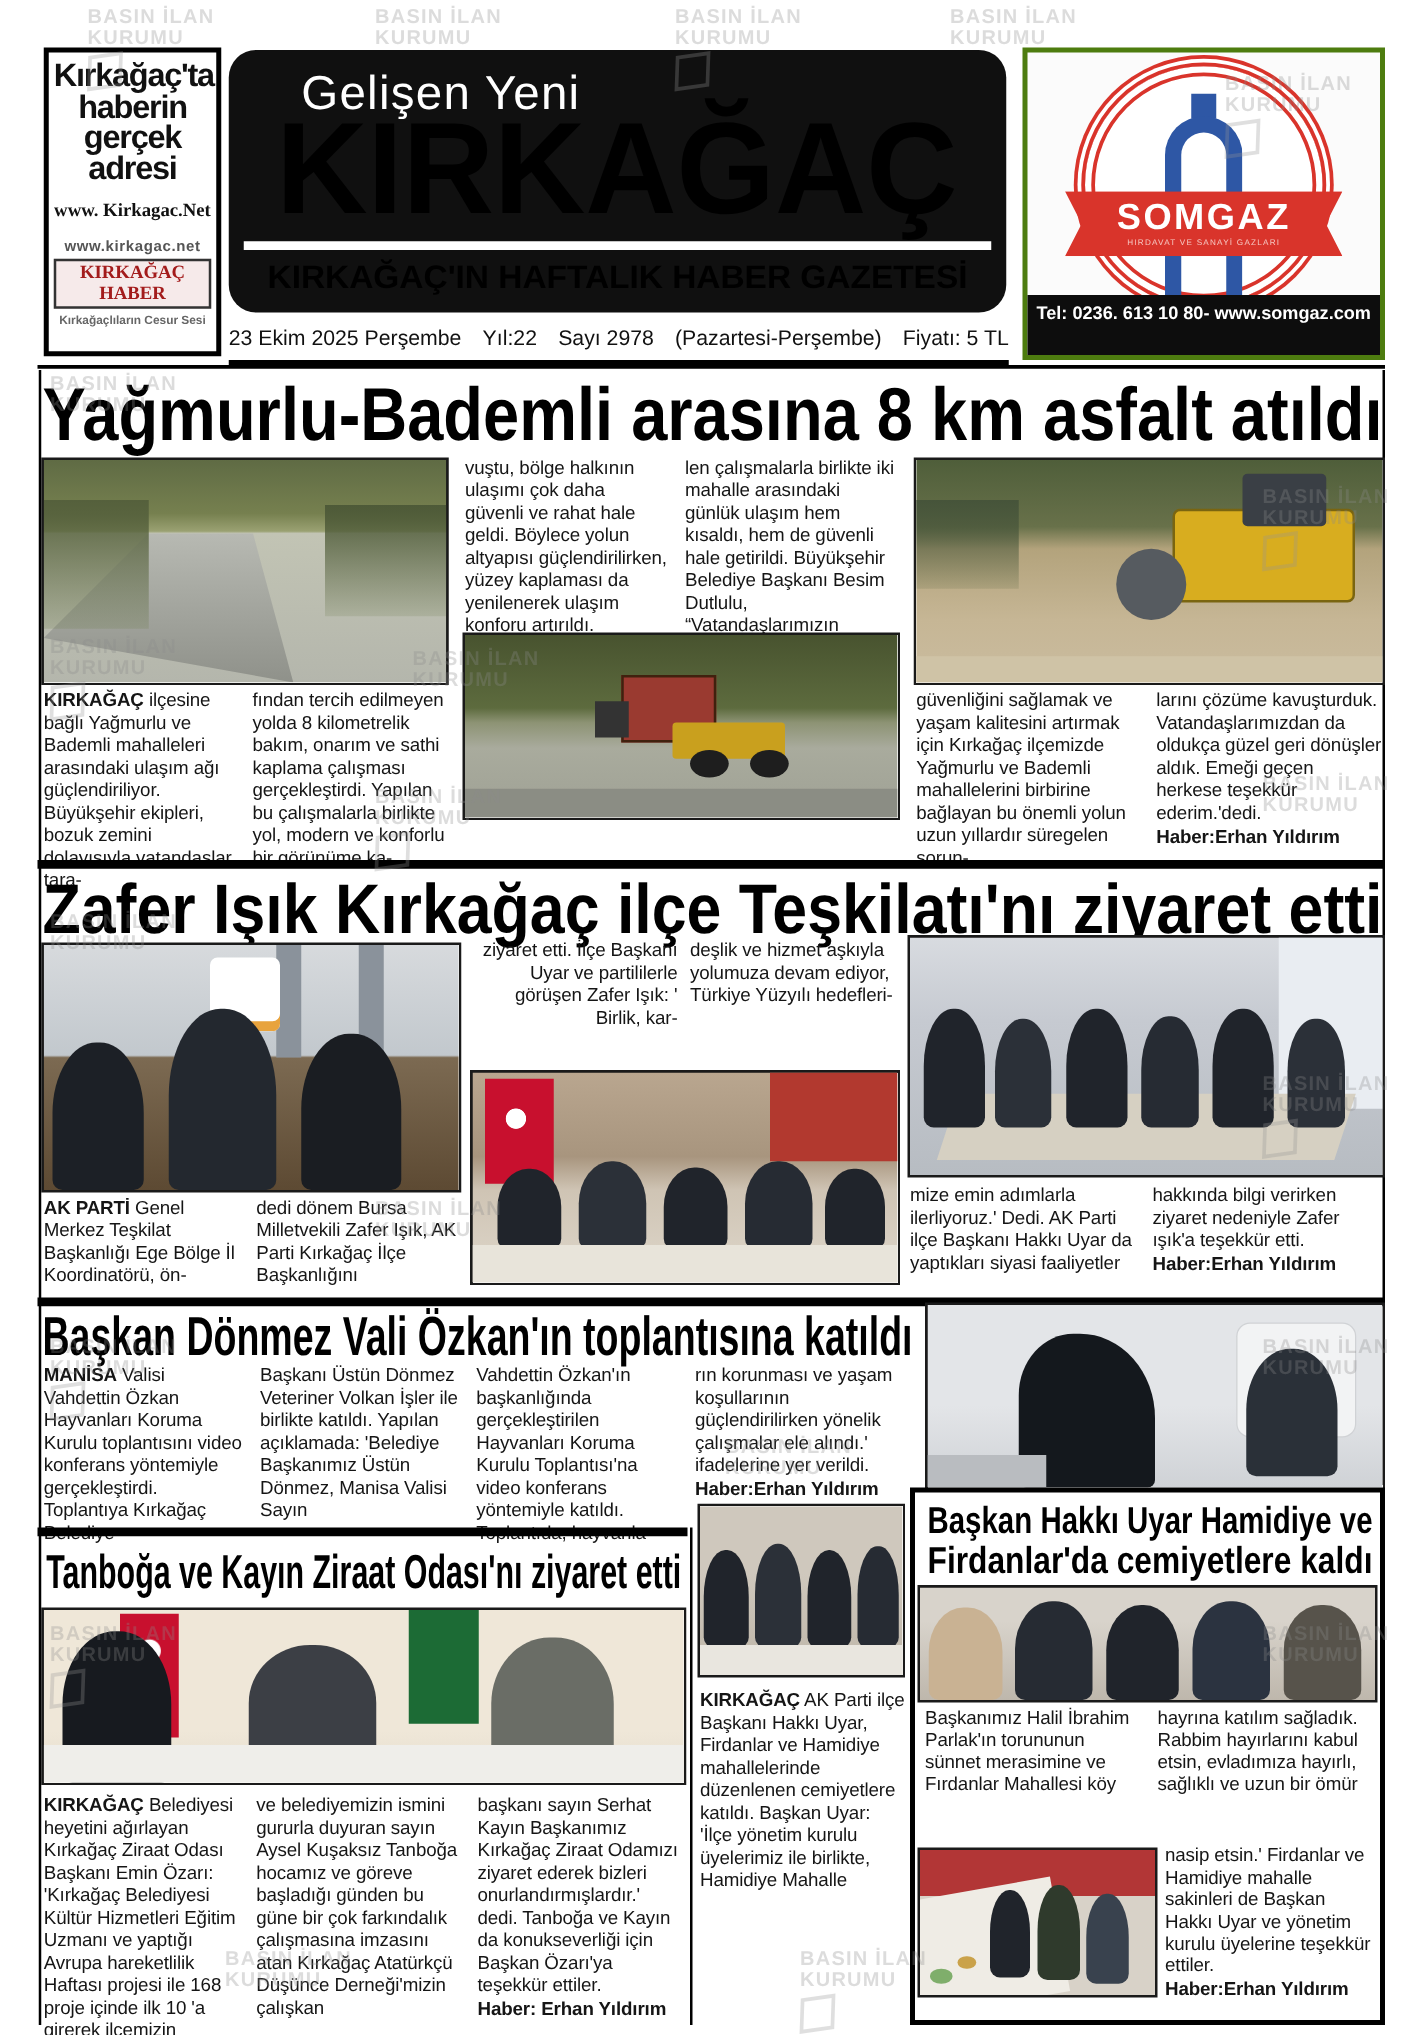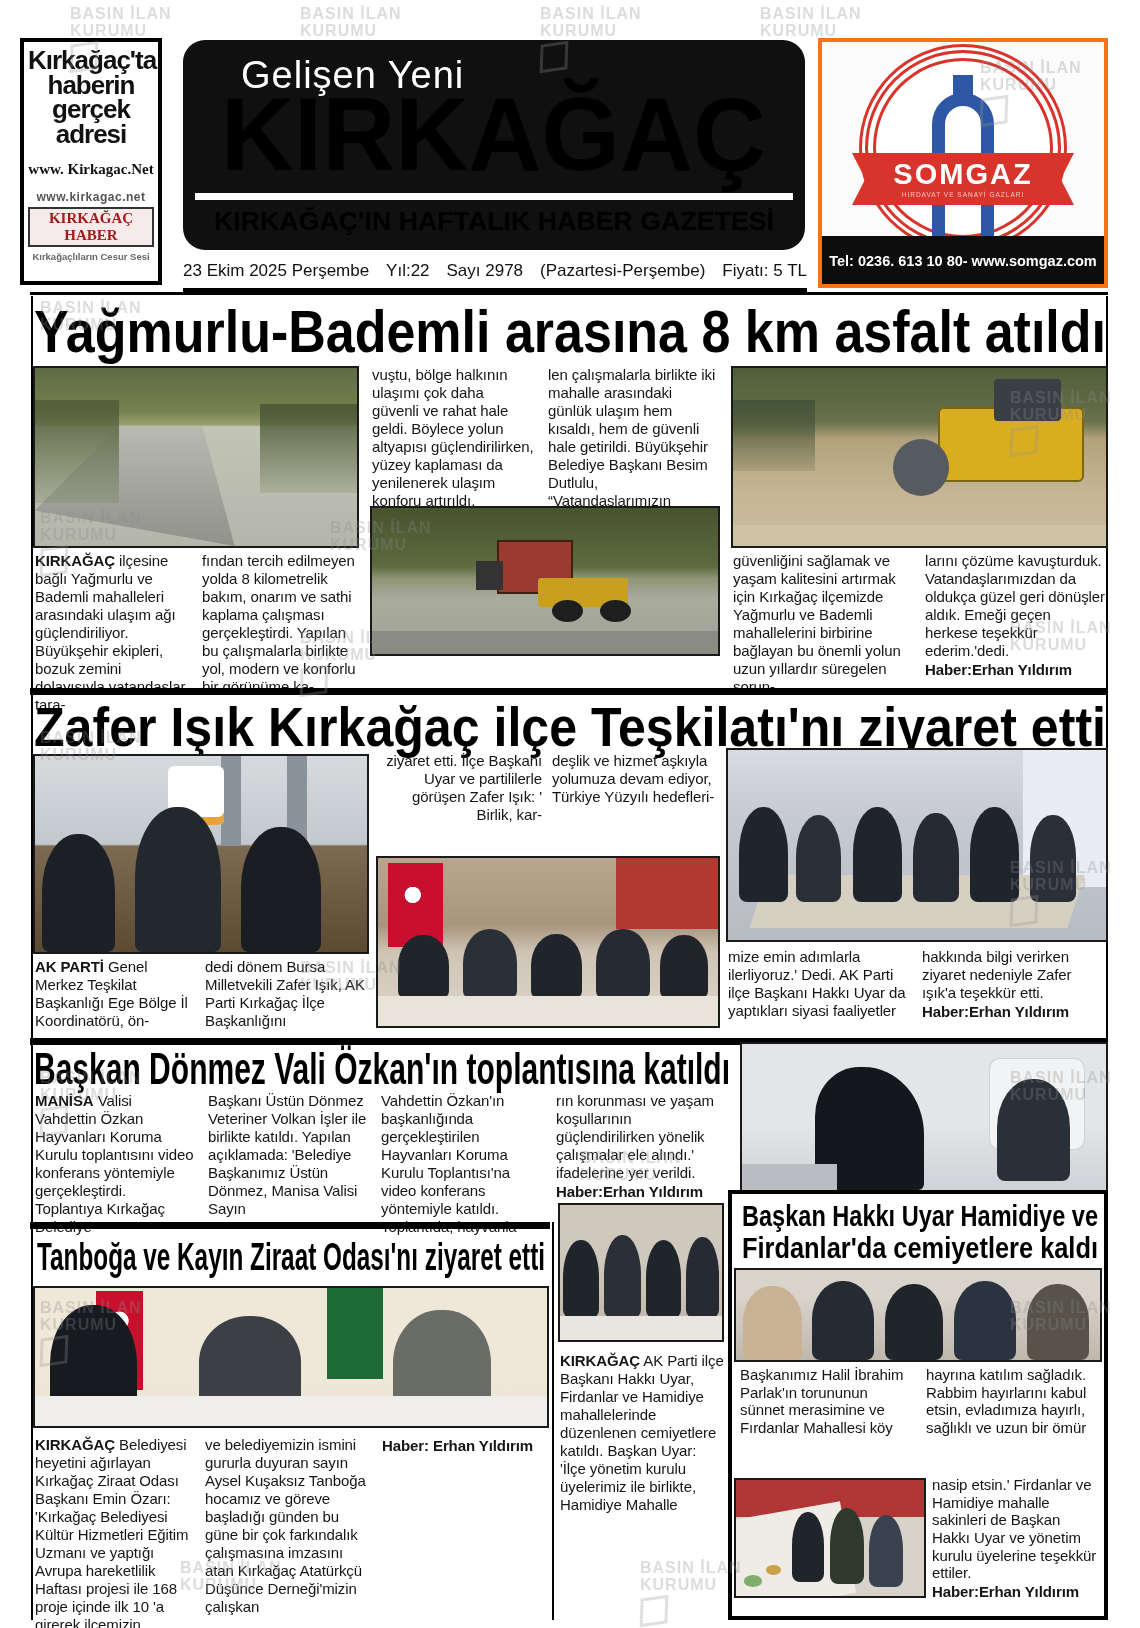--- a/index.html
+++ b/index.html
@@ -6,49 +6,49 @@
   #page{position:relative;width:1140px;height:1628px;background:#ffffff;margin:0 auto;
         font-family:"Liberation Sans","DejaVu Sans",sans-serif;color:#111;overflow:hidden;}
   .hrule{position:absolute;background:#000;}
   .vrule{position:absolute;background:#000;}
   .col{position:absolute;font-size:15px;line-height:1.2;letter-spacing:-0.1px;color:#151515;}
   .col b{font-weight:bold;}
   .byl{display:block;font-weight:bold;margin-top:1px;}
   .hl-svg{position:absolute;overflow:visible;}
   .hl-svg text{font-family:"Liberation Sans","DejaVu Sans",sans-serif;font-weight:bold;fill:#000;}
   
-  #left-box{position:absolute;left:20px;top:38px;width:142px;height:247px;border:4px solid #000;
+  #left-box{position:absolute;left:35px;top:38px;width:142px;height:247px;border:4px solid #000;
             box-sizing:border-box;text-align:center;padding:6px 4px;}
   #left-box .motto{font-size:26px;font-weight:bold;line-height:0.95;letter-spacing:-1px;}
   #left-box .site{font-family:"Liberation Serif","DejaVu Serif",serif;font-weight:bold;font-size:15px;margin-top:14px;}
   #left-box .site2{font-size:12px;font-weight:bold;color:#555;margin-top:12px;letter-spacing:0.5px;}
   #left-box .badge{margin:3px auto 0;border:2px solid #333;background:#f6eaea;color:#a31c1c;
                    font-family:"Liberation Serif","DejaVu Serif",serif;font-weight:bold;font-size:15px;padding:1px 2px;}
   #left-box .slogan{font-size:9.5px;color:#666;font-weight:bold;margin-top:4px;}
   #masthead{position:absolute;left:183px;top:40px;width:622px;height:210px;background:#101010;border-radius:22px;}
   #masthead .tagline{position:absolute;left:58px;top:14px;color:#fff;font-size:38px;letter-spacing:1px;}
   #masthead .mast-sep{position:absolute;left:12px;right:12px;bottom:50px;height:7px;background:#fff;}
   #dateline{position:absolute;left:183px;top:254px;width:624px;height:34px;border-bottom:4px solid #000;
             display:flex;align-items:center;justify-content:space-between;font-size:17px;}
   
-  #ad-box{position:absolute;left:818px;top:38px;width:290px;height:250px;border:4px solid #f97316;
+  #ad-box{position:absolute;left:818px;top:38px;width:290px;height:250px;border:4px solid #4d7c0f;
           box-sizing:border-box;background:#fbfbfb;}
   .ad-circle{position:absolute;left:50%;top:8px;transform:translateX(-50%);width:190px;height:190px;
              border-radius:50%;background:#fff;border:3px solid #d9342b;
              box-shadow:0 0 0 3px #fff,0 0 0 6px #d9342b,inset 0 0 0 5px #fff,inset 0 0 0 8px #d9342b;}
   .ad-cap{position:absolute;left:50%;top:22px;transform:translateX(-50%);width:20px;height:20px;background:#2e57a5;}
   .ad-cyl{position:absolute;left:50%;top:40px;transform:translateX(-50%);width:62px;height:145px;
           border:13px solid #2e57a5;border-bottom:none;border-radius:34px 34px 0 0;box-sizing:border-box;}
   .ad-ribbon{position:absolute;left:-16px;right:-16px;top:100px;height:52px;background:#d9342b;
              clip-path:polygon(0 0,100% 0,94% 50%,100% 100%,0 100%,6% 50%);text-align:center;color:#fff;}
   .ad-ribbon .brand{font-size:29px;font-weight:bold;letter-spacing:2px;line-height:1.1;margin-top:6px;}
   .ad-ribbon .brand-sub{font-size:6.5px;color:#f5c6c0;letter-spacing:1px;}
   .ad-bar{position:absolute;left:0;right:0;bottom:0;height:48px;background:#0d0d0d;color:#fff;
           text-align:center;font-weight:bold;}
-  .ad-bar .l1{font-size:14.5px;padding-top:17px;}
+  .ad-bar .l1{font-size:14.5px;padding-top:7px;}
   .ad-bar .l2{font-size:13px;}
   
   .photo{position:absolute;overflow:hidden;box-shadow:0 0 0 2px #1a1a1a;}
   .pp{position:absolute;}
   .fig{position:absolute;background:#20242b;border-radius:48% 48% 8px 8px;}
   
   .wm{position:absolute;color:rgba(140,140,140,0.30);font-weight:800;font-size:16px;line-height:1.05;
       letter-spacing:1px;pointer-events:none;z-index:50;}
   .wm-cube{width:22px;height:22px;border:3px solid rgba(150,150,150,0.30);transform:rotate(-8deg) skewX(-10deg);margin-top:3px;}
   
@@ -356,20 +356,21 @@
     <div class="pp" style="left:0;bottom:0;width:100%;height:22%;background:#efeeea;"></div>
   </div>
 
   <div class="col" style="left:35px;top:1436px;width:160px;">
     <b>KIRKAĞAÇ</b> <span>Belediyesi heyetini ağırlayan Kırkağaç Ziraat Odası Başkanı Emin Özarı: 'Kırkağaç Belediyesi Kültür Hizmetleri Eğitim Uzmanı ve yaptığı Avrupa hareketlilik Haftası projesi ile 168 proje içinde ilk 10 'a girerek ilçemizin</span>
   </div>
   <div class="col" style="left:205px;top:1436px;width:165px;">
     <span>ve belediyemizin ismini gururla duyuran sayın Aysel Kuşaksız Tanboğa hocamız ve göreve başladığı günden bu güne bir çok farkındalık çalışmasına imzasını atan Kırkağaç Atatürkçü Düşünce Derneği'mizin çalışkan</span>
   </div>
   <div class="col" style="left:382px;top:1436px;width:165px;">
+    <span>başkanı sayın Serhat Kayın Başkanımız Kırkağaç Ziraat Odamızı ziyaret ederek bizleri onurlandırmışlardır.' dedi. Tanboğa ve Kayın da konukseverliği için Başkan Özarı'ya teşekkür ettiler.</span>
     <b class="byl">Haber: Erhan Yıldırım</b>
   </div>
 
   <div class="photo" style="left:560px;top:1205px;width:162px;height:135px;">
     <div class="pp" style="inset:0;background:linear-gradient(180deg,#cfc8bd 0 40%,#bdb5a8 100%);"></div>
     <div class="fig" style="left:2%;top:26%;width:22%;height:58%;"></div>
     <div class="fig" style="left:27%;top:22%;width:23%;height:62%;background:#2b3038;"></div>
     <div class="fig" style="left:53%;top:26%;width:22%;height:58%;"></div>
     <div class="fig" style="left:78%;top:24%;width:20%;height:60%;background:#262b33;"></div>
     <div class="pp" style="left:0;bottom:0;width:100%;height:18%;background:#e9e6df;"></div>

